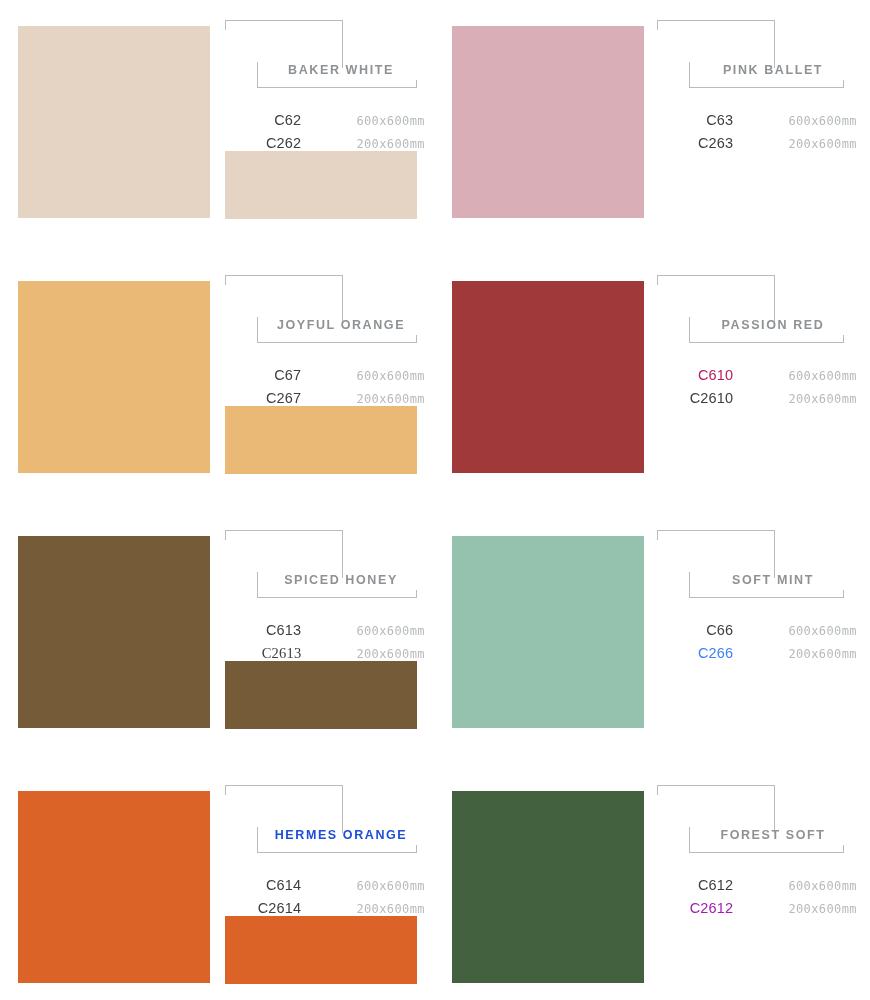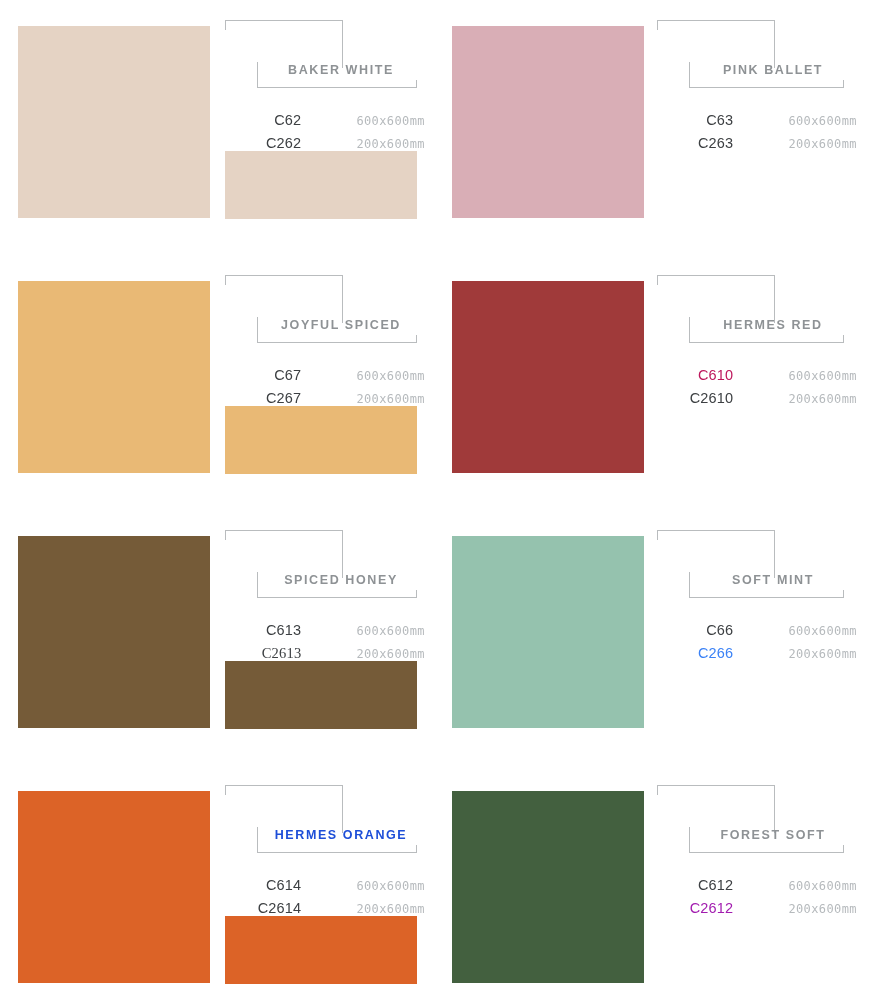--- a/index.html
+++ b/index.html
@@ -210,41 +210,41 @@
         </div>
       </div>
 
     </div>
 
     <div class="card col-left row-2">
       <div class="tile-large" style="background-color: rgb(233, 185, 117);"></div>
       <div class="label-block">
         <div class="bracket-top"></div>
         <div class="bracket-bottom"></div>
-        <div class="color-name" style="color: rgb(142, 146, 149);">JOYFUL SPICED</div>
+        <div class="color-name" style="color: rgb(142, 146, 149);">JOYFUL ORANGE</div>
         <div class="codes">
           <div class="code-row">
             <span class="code" style="color: rgb(61, 64, 67);">C67</span>
             <span class="size" style="color: rgb(182, 186, 189);">600x600mm</span>
           </div>
           <div class="code-row">
             <span class="code" style="color: rgb(61, 64, 67);">C267</span>
             <span class="size" style="color: rgb(182, 186, 189);">200x600mm</span>
           </div>
         </div>
       </div>
       <div class="tile-wide" style="background-color: rgb(233, 185, 117);"></div>
     </div>
 
     <div class="card col-right row-2">
       <div class="tile-large" style="background-color: rgb(160, 58, 58);"></div>
       <div class="label-block">
         <div class="bracket-top"></div>
         <div class="bracket-bottom"></div>
-        <div class="color-name" style="color: rgb(142, 146, 149);">HERMES RED</div>
+        <div class="color-name" style="color: rgb(142, 146, 149);">PASSION RED</div>
         <div class="codes">
           <div class="code-row">
             <span class="code" style="color: #be185d;">C610</span>
             <span class="size" style="color: rgb(182, 186, 189);">600x600mm</span>
           </div>
           <div class="code-row">
             <span class="code" style="color: rgb(61, 64, 67);">C2610</span>
             <span class="size" style="color: rgb(182, 186, 189);">200x600mm</span>
           </div>
         </div>

